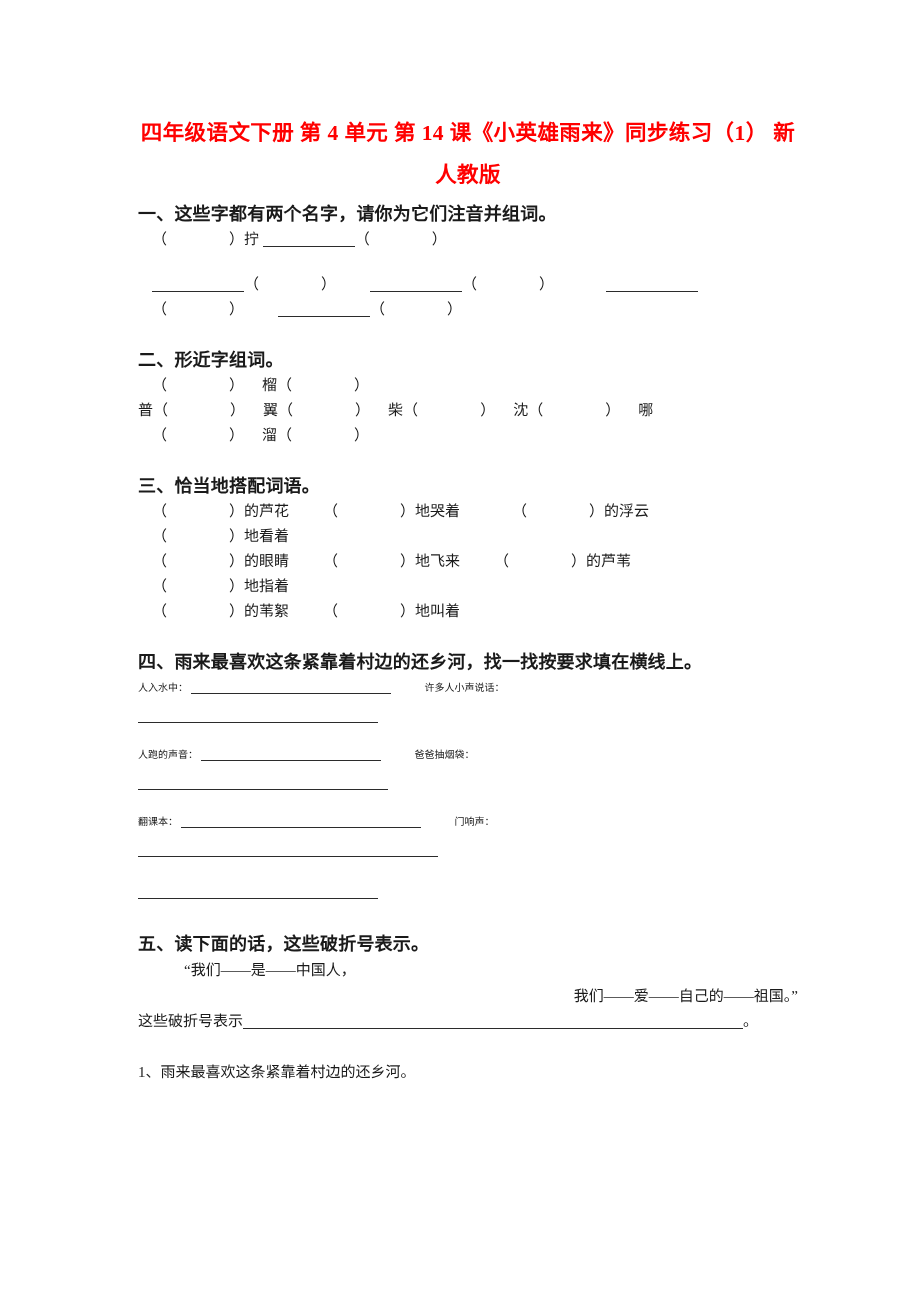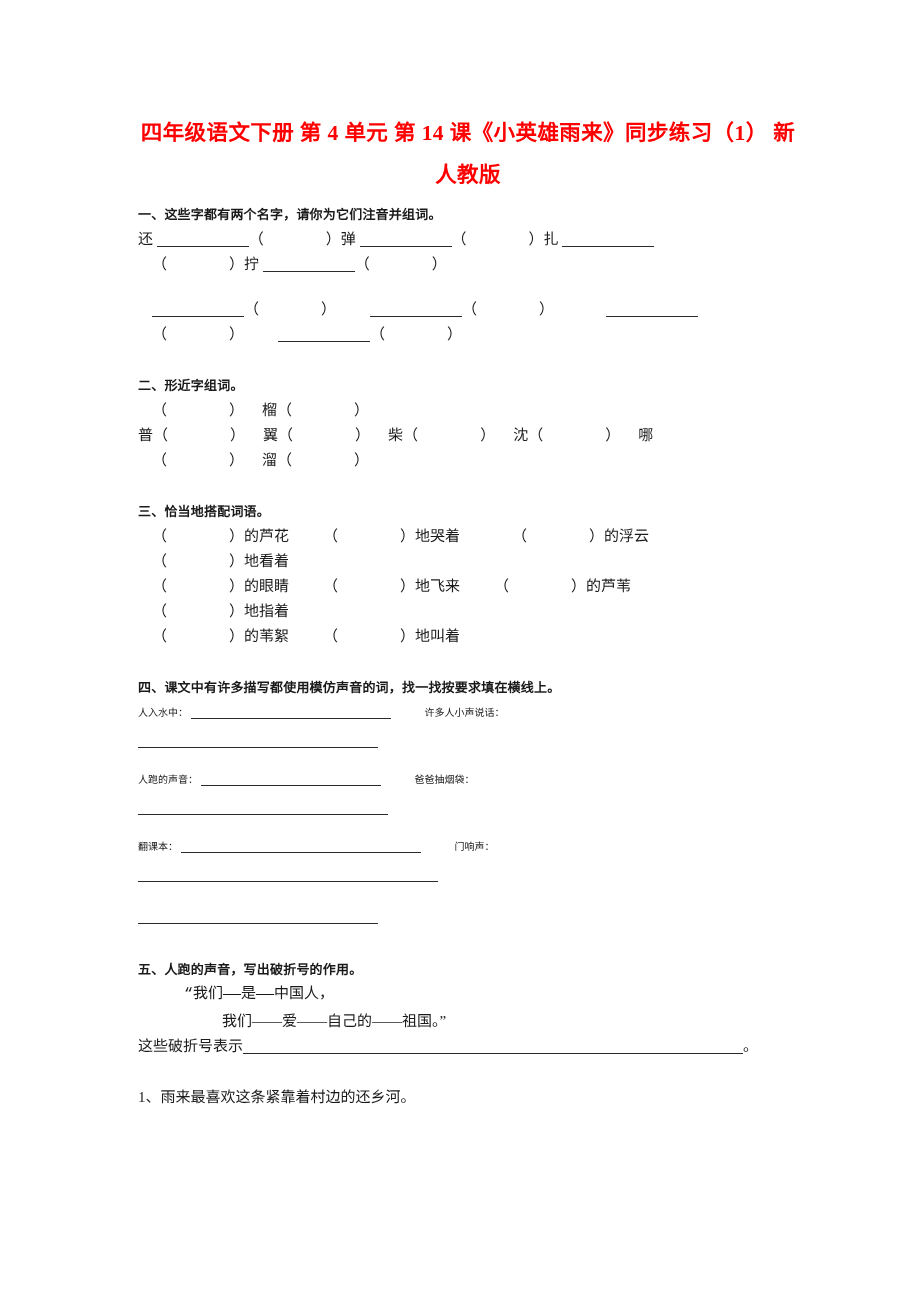--- a/index.html
+++ b/index.html
@@ -38,21 +38,21 @@
     line-height: 42px;
     text-align: center;
     letter-spacing: 0.4px;
     margin: 0 0 6px 0;
   }
   .doc-title .line2 { display: block; }
 
   
   .sec-head {
     font-weight: bold;
-    font-size: 13px;
+    font-size: 18px;
     line-height: 25px;
     margin: 0;
     letter-spacing: 0.2px;
   }
   .sec-block { margin-top: 26px; }
   .sec-block:first-of-type { margin-top: 4px; }
 
   
   .row {
     font-size: 15px;
@@ -96,41 +96,40 @@
   }
   .s4-spacer { height: 12px; }
 
   
   .quote-line {
     font-size: 15px;
     line-height: 26px;
     margin: 0;
     white-space: pre;
   }
-  .q1 { padding-left: 46px; font-family: Liberation Mono, monospace; }
-  .q2 { padding-left: 84px; }
+  .q1 { padding-left: 46px; }
+  .q2 { padding-left: 84px; text-align: right; }
 
   .tail-dot { font-size: 15px; }
   .spacer-20 { height: 20px; }
 </style>
 </head>
 <body>
 
 <div class="page">
   <div class="content">
 
     <h1 class="doc-title">
       <span>四年级语文下册 第 4 单元 第 14 课《小英雄雨来》同步练习（1） 新</span>
       <span class="line2">人教版</span>
     </h1>
 
     <div class="sec-block">
       <p class="sec-head">一、这些字都有两个名字，请你为它们注音并组词。</p>
 
-      <p class="row"><span>还</span> <span class="blank w92"></span>（<span class="paren-gap"></span>）<span>弹</span> <span class="blank w92"></span>（<span class="paren-gap"></span>）<span>扎</span> <span class="blank w92"></span></p>
 
       <p class="row indent">（<span class="paren-gap"></span>）<span>拧</span> <span class="blank w92"></span>（<span class="paren-gap"></span>）</p>
 
       <div class="spacer-20"></div>
 
       <p class="row indent"><span class="blank w92"></span>（<span class="paren-gap"></span>）<span class="gap-md"></span><span class="blank w92"></span>（<span class="paren-gap"></span>）<span class="gap-lg"></span><span class="blank w92"></span></p>
 
       <p class="row indent">（<span class="paren-gap"></span>）<span class="gap-md"></span><span class="blank w92"></span>（<span class="paren-gap"></span>）</p>
     </div>
 
@@ -153,42 +152,42 @@
       <p class="row indent">（<span class="paren-gap"></span><span>）地看着</span></p>
 
       <p class="row indent">（<span class="paren-gap"></span><span>）的眼睛</span><span class="gap-md"></span>（<span class="paren-gap"></span><span>）地飞来</span><span class="gap-md"></span>（<span class="paren-gap"></span><span>）的芦苇</span></p>
 
       <p class="row indent">（<span class="paren-gap"></span><span>）地指着</span></p>
 
       <p class="row indent">（<span class="paren-gap"></span><span>）的苇絮</span><span class="gap-md"></span>（<span class="paren-gap"></span><span>）地叫着</span></p>
     </div>
 
     <div class="sec-block">
-      <p class="sec-head">四、课文中有许多描写都使用模仿声音的词，找一找按要求填在横线上。</p>
+      <p class="sec-head">四、雨来最喜欢这条紧靠着村边的还乡河，找一找按要求填在横线上。</p>
 
       <p class="s4row"><span>人入水中：</span> <span class="blank w200"></span><span class="gap-md"></span><span>许多人小声说话：</span></p>
       <p class="s4-under"><span class="blank w240"></span></p>
 
       <div class="s4-spacer"></div>
 
       <p class="s4row"><span>人跑的声音：</span> <span class="blank w180"></span><span class="gap-md"></span><span>爸爸抽烟袋：</span></p>
       <p class="s4-under"><span class="blank w250"></span></p>
 
       <div class="s4-spacer"></div>
 
       <p class="s4row"><span>翻课本：</span> <span class="blank w240"></span><span class="gap-md"></span><span>门响声：</span></p>
       <p class="s4-under"><span class="blank" style="width:300px"></span></p>
 
       <div class="s4-spacer"></div>
 
       <p class="s4-under"><span class="blank w240"></span></p>
     </div>
 
     <div class="sec-block">
-      <p class="sec-head">五、人跑的声音，写出破折号的作用。</p>
+      <p class="sec-head">五、读下面的话，这些破折号表示。</p>
 
       <p class="quote-line q1">“我们——是——中国人，</p>
       <p class="quote-line q2">我们——爱——自己的——祖国。”</p>
 
       <p class="row"><span>这些破折号表示</span><span class="blank w500"></span><span class="tail-dot">。</span></p>
     </div>
 
     <div class="sec-block">
       <p class="row">1、雨来最喜欢这条紧靠着村边的还乡河。</p>
     </div>

